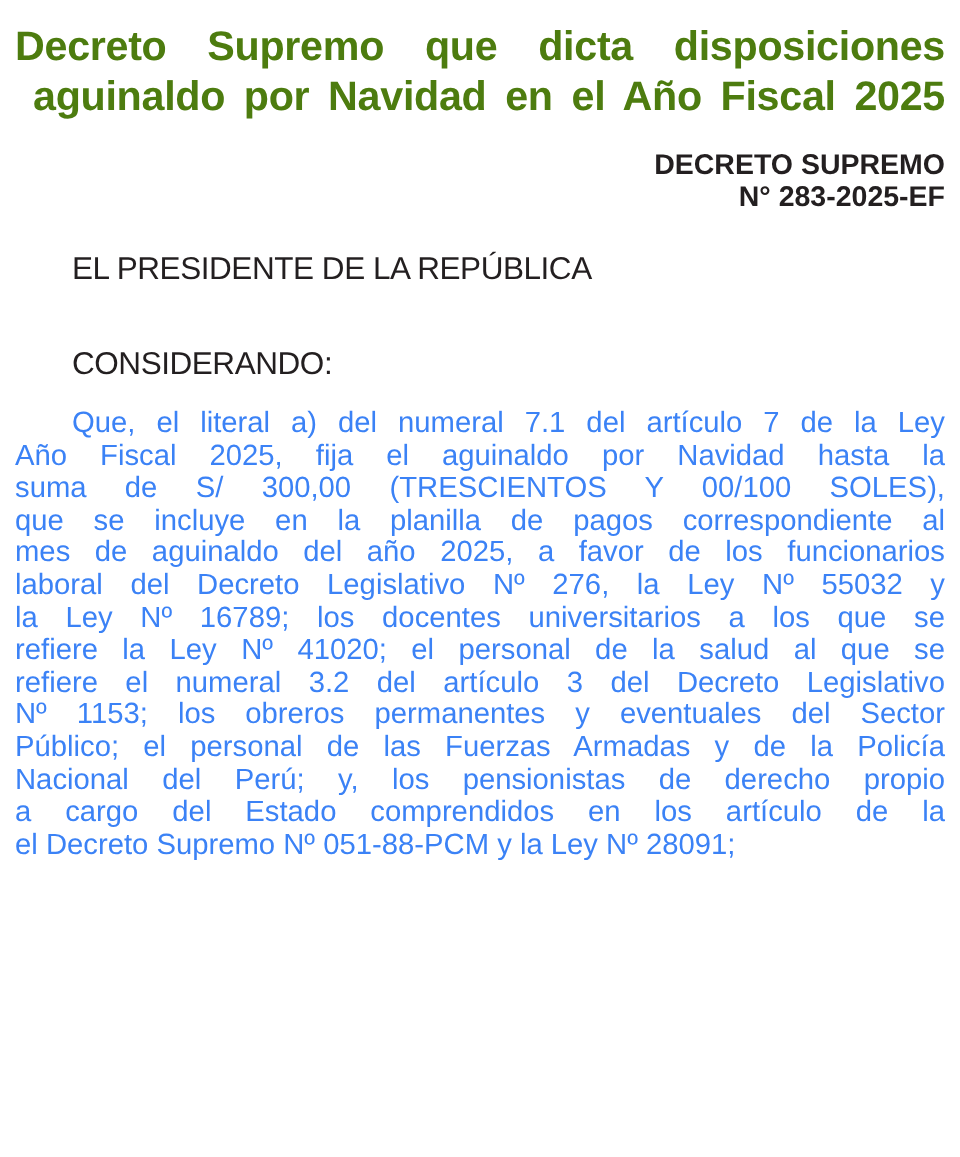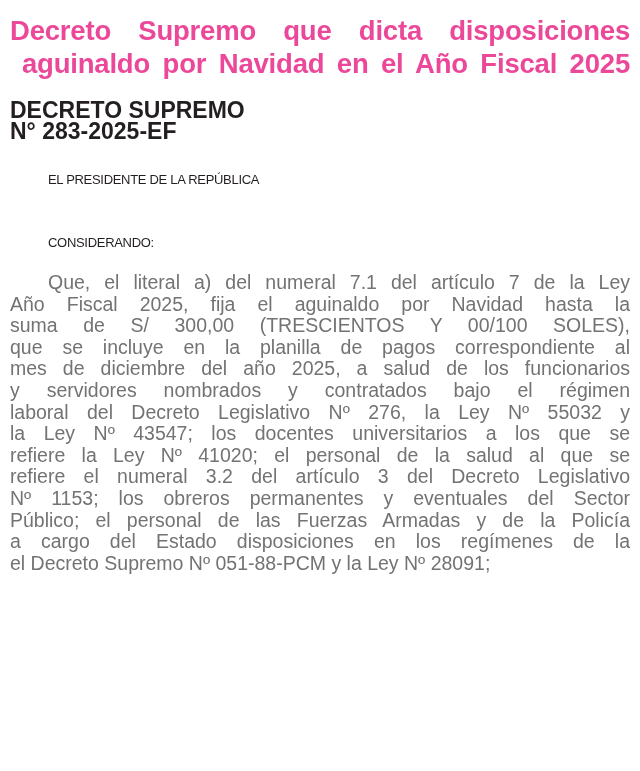--- a/index.html
+++ b/index.html
@@ -23,50 +23,50 @@
     .headline {
       margin: 0;
       padding-top: 14px;
       font-family: "Liberation Sans", sans-serif;
       font-weight: bold;
       font-size: 27.5px;
       line-height: 33px;
       letter-spacing: -0.2px;
       text-align: justify;
       text-align-last: justify;
-      color: #ec4899;
+      color: #4d7c0f;
     }
     .headline span {
       display: block;
       text-align: justify;
       text-align-last: justify;
     }
     .decree-head {
       margin-top: 20px;
-      text-align: left;
+      text-align: right;
       font-family: "Liberation Sans", sans-serif;
       font-weight: bold;
-      font-size: 23px;
+      font-size: 19px;
       line-height: 21px;
       color: #231f20;
     }
     .decree-head span {
       display: block;
     }
     .body-text {
       font-family: "Liberation Sans", sans-serif;
       font-size: 19.5px;
       line-height: 21.6px;
-      color: #737373;
+      color: #3b82f6;
     }
     .heading-line {
       margin: 0;
       padding-left: 38px;
       font-family: "Liberation Sans", sans-serif;
-      font-size: 13px;
+      font-size: 21px;
       line-height: 22px;
       letter-spacing: -0.3px;
     }
     .president {
       margin-top: 27px;
     }
     .considerando {
       margin-top: 41px;
     }
     .paragraph {
@@ -105,25 +105,25 @@
 
   <p class="heading-line president">EL PRESIDENTE DE LA REPÚBLICA</p>
 
   <p class="heading-line considerando">CONSIDERANDO:</p>
 
   <div class="body-text paragraph">
     <span class="line first">Que, el literal a) del numeral 7.1 del artículo 7 de la Ley</span>
     <span class="line">Año Fiscal 2025, fija el aguinaldo por Navidad hasta la</span>
     <span class="line">suma de S/ 300,00 (TRESCIENTOS Y 00/100 SOLES),</span>
     <span class="line">que se incluye en la planilla de pagos correspondiente al</span>
-    <span class="line">mes de diciembre del año 2025, a salud de los funcionarios</span>
-    <span class="line">y servidores nombrados y contratados bajo el régimen</span>
+    <span class="line">mes de aguinaldo del año 2025, a favor de los funcionarios</span>
     <span class="line">laboral del Decreto Legislativo Nº 276, la Ley Nº 55032 y</span>
-    <span class="line">la Ley Nº 43547; los docentes universitarios a los que se</span>
+    <span class="line">la Ley Nº 16789; los docentes universitarios a los que se</span>
     <span class="line">refiere la Ley Nº 41020; el personal de la salud al que se</span>
     <span class="line">refiere el numeral 3.2 del artículo 3 del Decreto Legislativo</span>
     <span class="line">Nº 1153; los obreros permanentes y eventuales del Sector</span>
     <span class="line">Público; el personal de las Fuerzas Armadas y de la Policía</span>
-    <span class="line">a cargo del Estado disposiciones en los regímenes de la</span>
+    <span class="line">Nacional del Perú; y, los pensionistas de derecho propio</span>
+    <span class="line">a cargo del Estado comprendidos en los artículo de la</span>
     <span class="line last">el Decreto Supremo Nº 051-88-PCM y la Ley Nº 28091;</span>
   </div>
 
 </div>
 
 </body></html>

